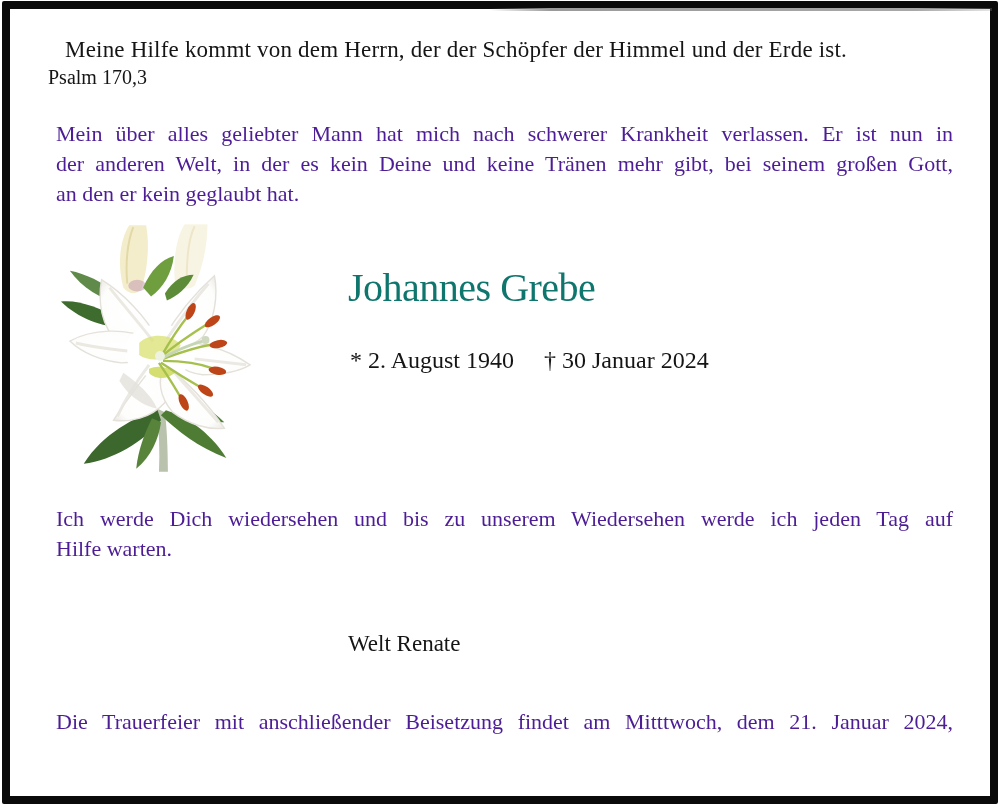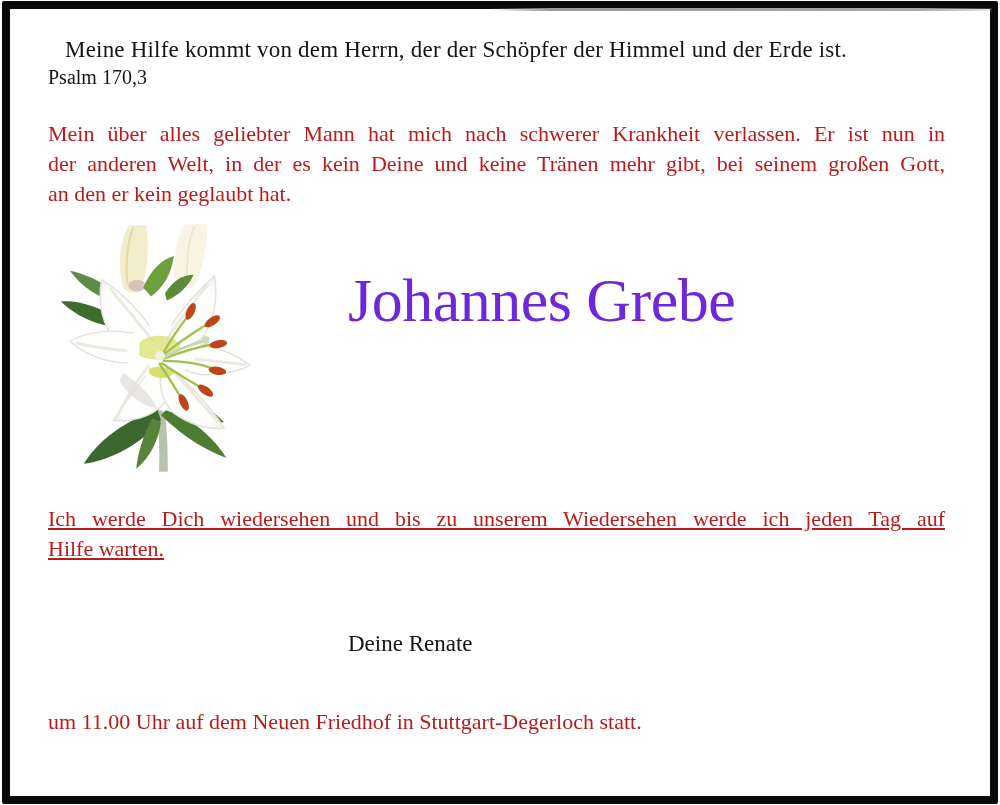--- a/index.html
+++ b/index.html
@@ -39,44 +39,44 @@
     left: 65px; top: 37px;
     font-size: 23px;
     letter-spacing: 0.2px;
   }
   .verse-src {
     left: 48px; top: 66px;
     font-size: 20px;
   }
   .para {
     position: absolute;
-    left: 48px;
+    left: 56px;
     width: 897px;
     font-size: 22px;
     line-height: 30px;
-    color: #b91c1c;
+    color: #4c1d95;
   }
   .para .jline { text-align: justify; text-align-last: justify; white-space: normal; }
   .para .lline { text-align: left; }
   .intro   { top: 119px; }
-  .farewell{ top: 504px; text-decoration: underline; }
+  .farewell{ top: 504px; }
   .funeral { top: 707px; }
   .lily {
     position: absolute;
     left: 58px;
     top: 224px;
     width: 198px;
     height: 248px;
   }
   .name {
     left: 348px; top: 266px;
-    font-size: 62px;
+    font-size: 40px;
     letter-spacing: -0.5px;
     line-height: 1.1;
-    color: #6d28d9;
+    color: #0f766e;
   }
   .dates {
     left: 350px; top: 347px;
     font-size: 24px;
   }
   .dates .death { margin-left: 30px; }
   .closing { left: 348px; top: 598px; font-size: 23px; }
   .signer  { left: 348px; top: 631px; font-size: 23px; }
 </style>
 </head>
@@ -165,25 +165,28 @@
       <ellipse cx="162" cy="121" rx="4" ry="9" transform="rotate(80 162 121)"></ellipse>
       <ellipse cx="161" cy="148" rx="4" ry="9" transform="rotate(100 161 148)"></ellipse>
       <ellipse cx="149" cy="168" rx="4" ry="9" transform="rotate(125 149 168)"></ellipse>
       <ellipse cx="127" cy="180" rx="4" ry="9" transform="rotate(155 127 180)"></ellipse>
     </g>
     <circle cx="103" cy="133" r="5" fill="#eef2e2"></circle>
   </svg>
 
   <div class="abs name">Johannes Grebe</div>
 
+  <div class="abs dates">
+    <span>* 2. August 1940</span><span class="death">† 30 Januar 2024</span>
+  </div>
 
   <div class="para farewell">
     <div class="jline">Ich werde Dich wiedersehen und bis zu unserem Wiedersehen werde ich jeden Tag auf</div>
     <div class="lline">Hilfe warten.</div>
   </div>
 
-  <div class="abs signer">Deine Renate</div>
+  <div class="abs signer">Welt Renate</div>
 
   <div class="para funeral">
-    <div class="lline">um 11.00 Uhr auf dem Neuen Friedhof in Stuttgart-Degerloch statt.</div>
+    <div class="jline">Die Trauerfeier mit anschließender Beisetzung findet am Mitttwoch, dem 21. Januar 2024,</div>
   </div>
 
 </div>
 
 </body></html>

